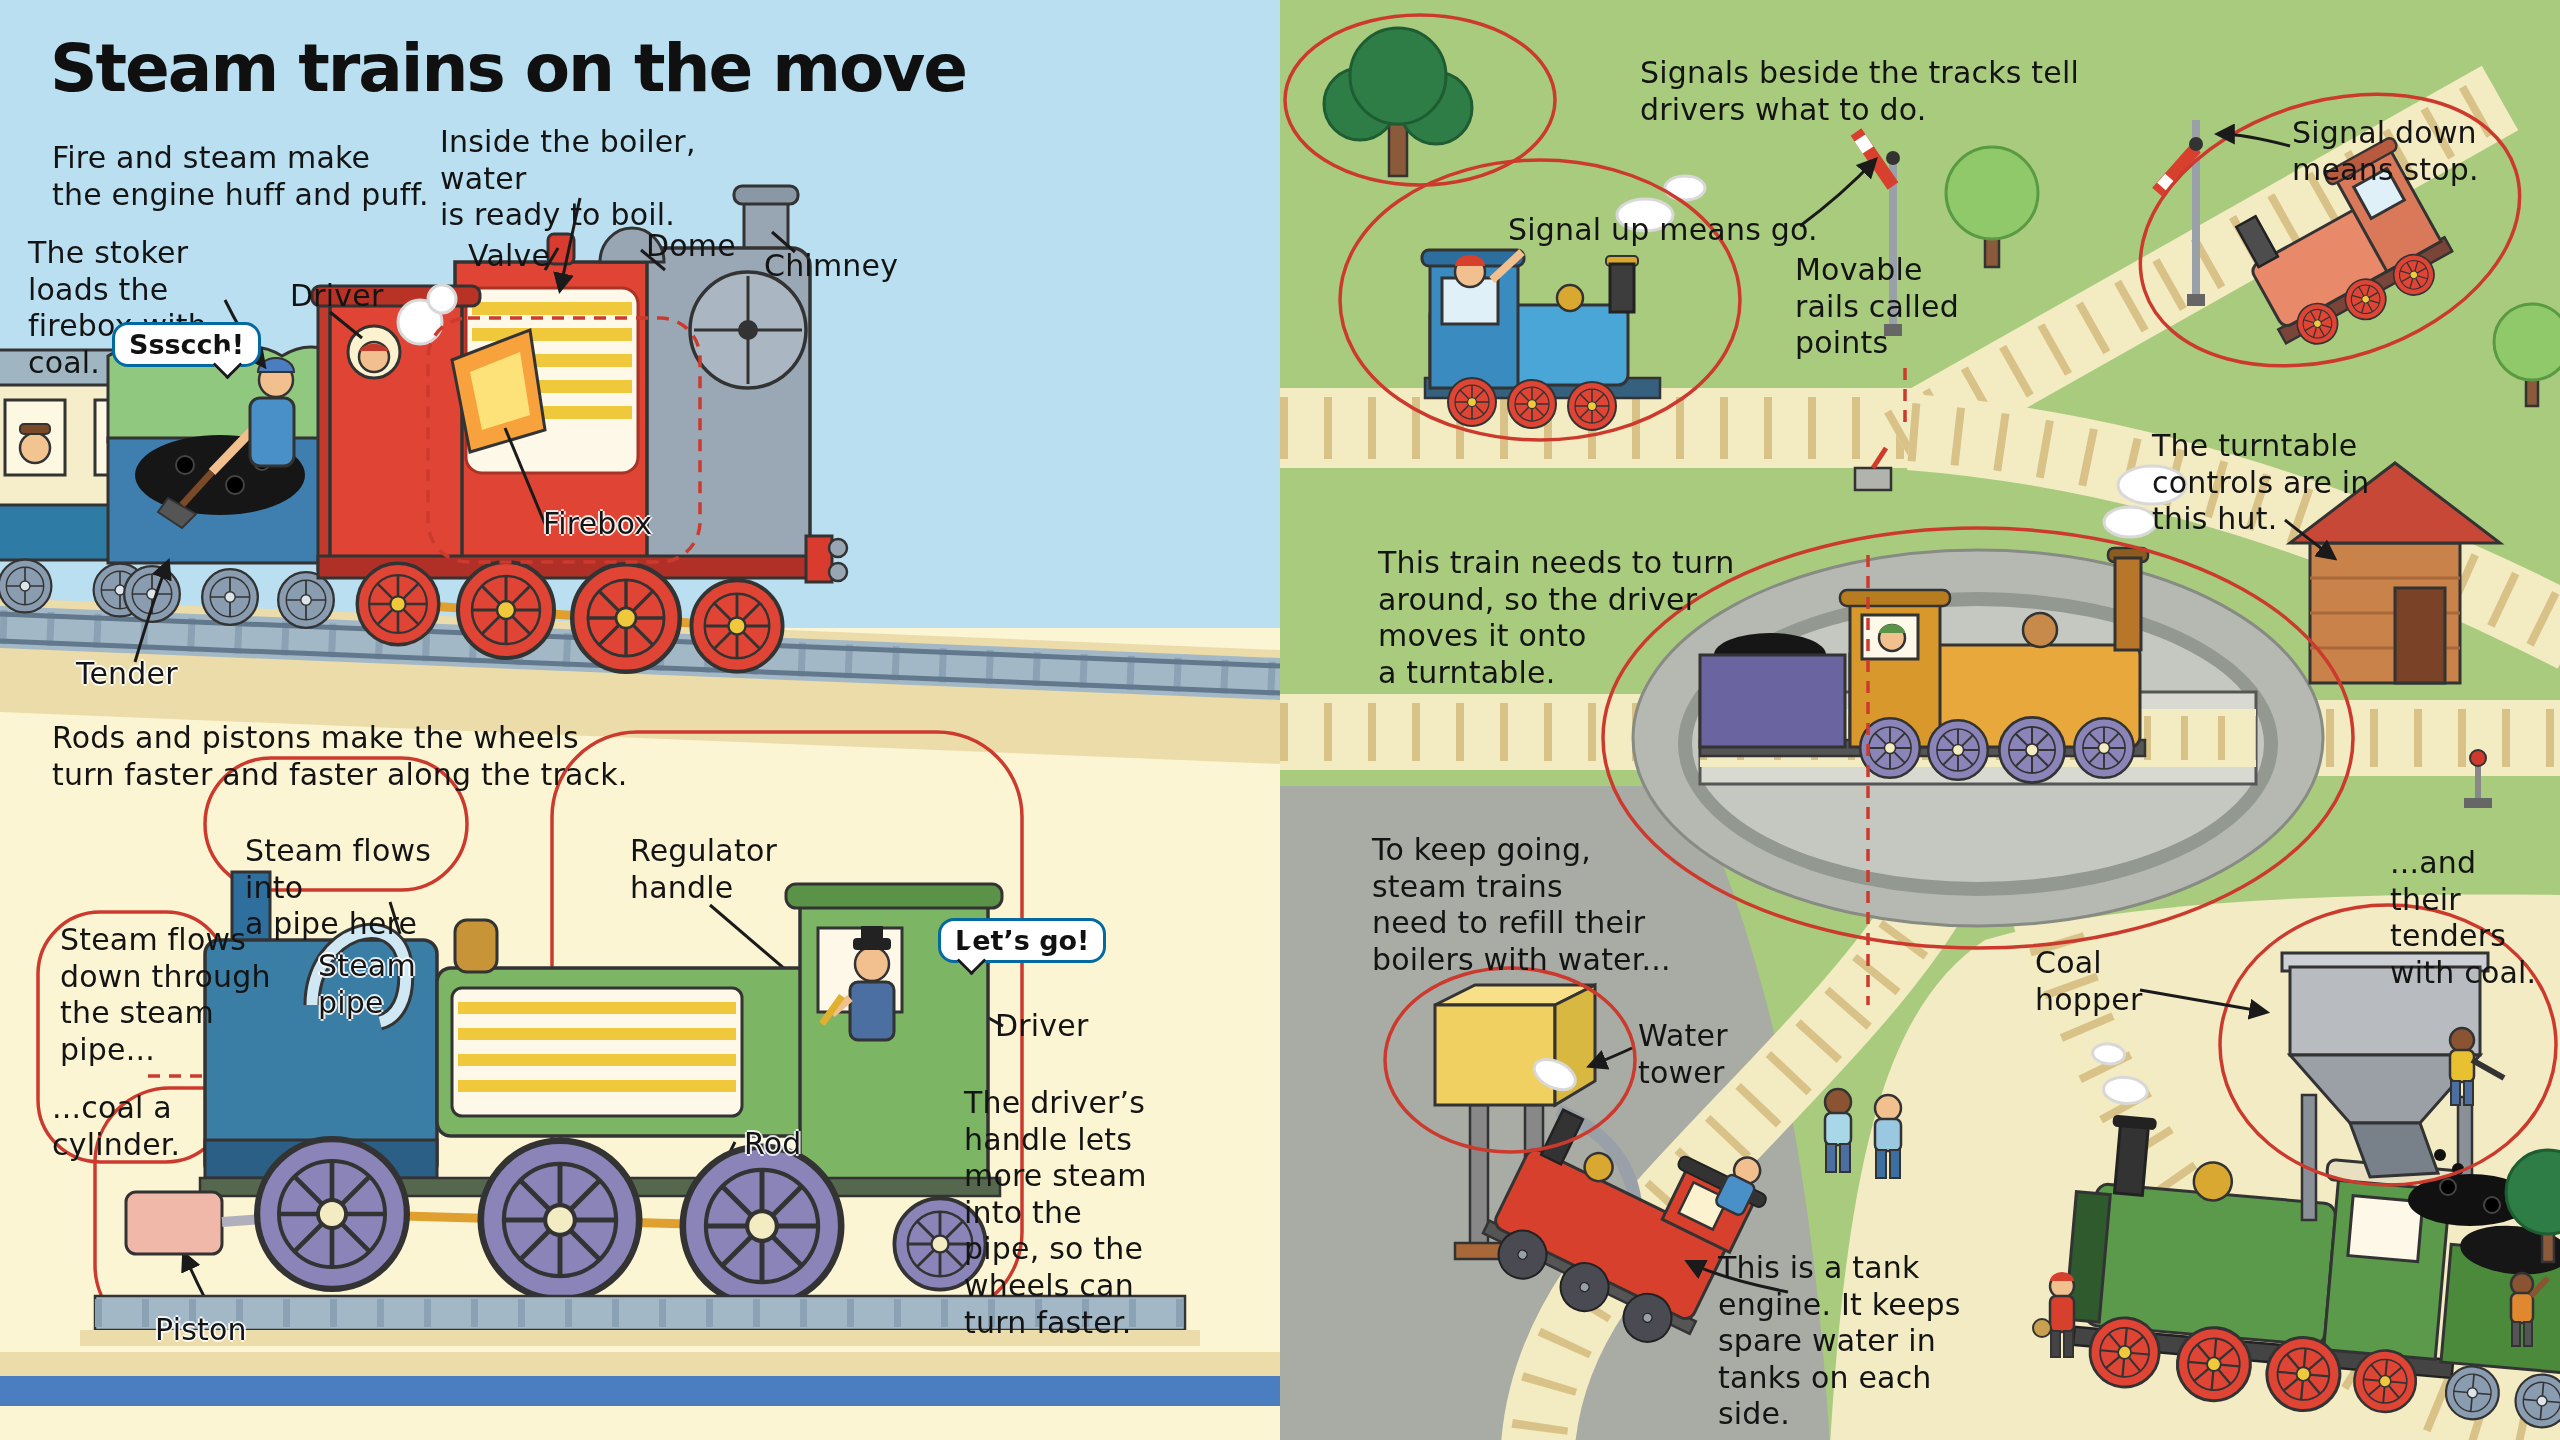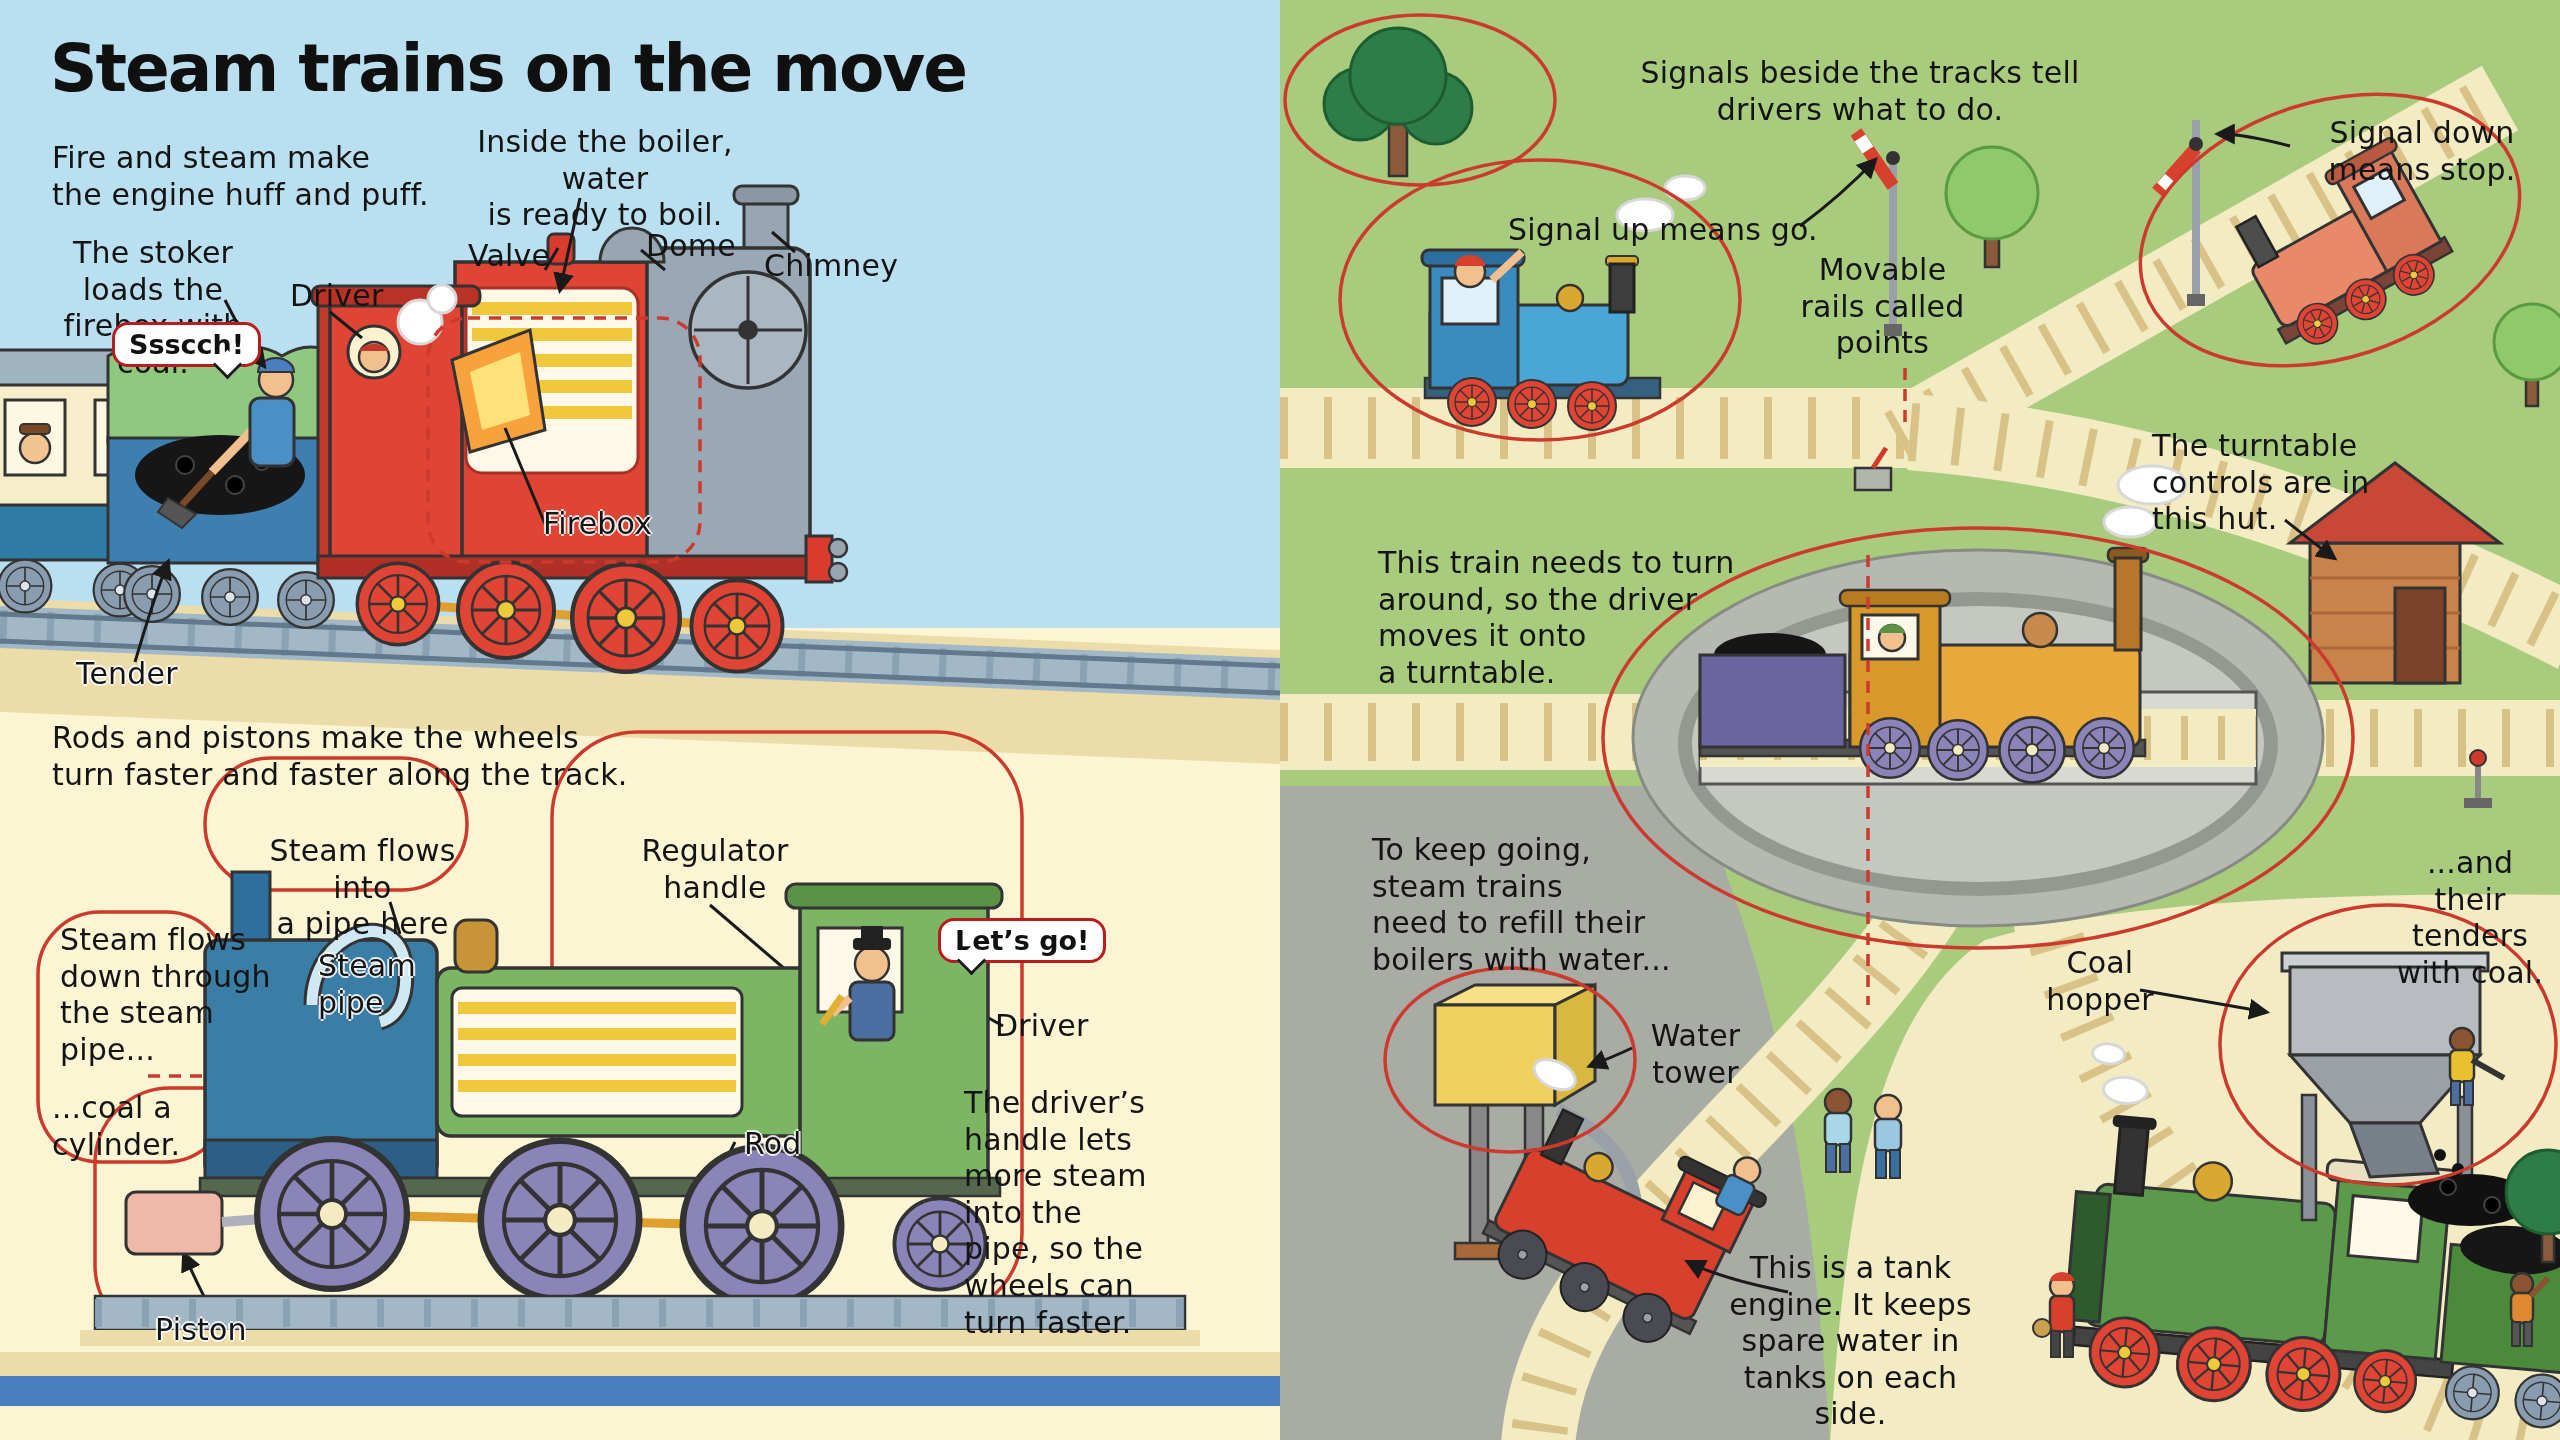--- a/index.html
+++ b/index.html
@@ -2,24 +2,24 @@
 <html><head>
 <meta charset="utf-8">
 <title>Steam trains on the move</title>
 <style>
   *{box-sizing:border-box}
   html,body{margin:0;padding:0}
   body{width:2560px;height:1440px;font-family:"DejaVu Sans","Liberation Sans",sans-serif;background:#fcf5d4}
   #spread{position:relative;width:2560px;height:1440px;overflow:hidden;background:#22c55e}
   svg.art{position:absolute;left:0;top:0;z-index:1}
   .cap{position:absolute;z-index:3;white-space:pre-line;font-size:30px;line-height:1.22;color:#141414;letter-spacing:.2px}
-  .center{text-align:center}
+  .center{}
   .halo{text-shadow:0 2px 0 rgba(255,255,255,.85),0 -2px 0 rgba(255,255,255,.85),2px 0 0 rgba(255,255,255,.85),-2px 0 0 rgba(255,255,255,.85)}
   .title{position:absolute;z-index:3;font-size:66px;font-weight:700;color:#101010;letter-spacing:-2px;white-space:nowrap}
-  .bubble{position:absolute;z-index:4;background:#fff;border:3px solid #b91c1c;border-radius:16px;padding:4px 14px;font-weight:bold;font-size:27px;white-space:nowrap;color:#111}
+  .bubble{position:absolute;z-index:4;background:#fff;border:3px solid #0369a1;border-radius:16px;padding:4px 14px;font-weight:bold;font-size:27px;white-space:nowrap;color:#111}
   .bubble:after{content:"";position:absolute;width:18px;height:18px;background:#fff;transform:rotate(45deg);bottom:-11px;border:3px solid #1a1a1a;border-top:none;border-left:none}
   .tail-bl:after{left:20px}
   .tail-br:after{right:20px}
 </style>
 </head>
 <body>
 
 <div id="spread">
 
 <svg class="art" width="2560" height="1440" viewBox="0 0 2560 1440">

